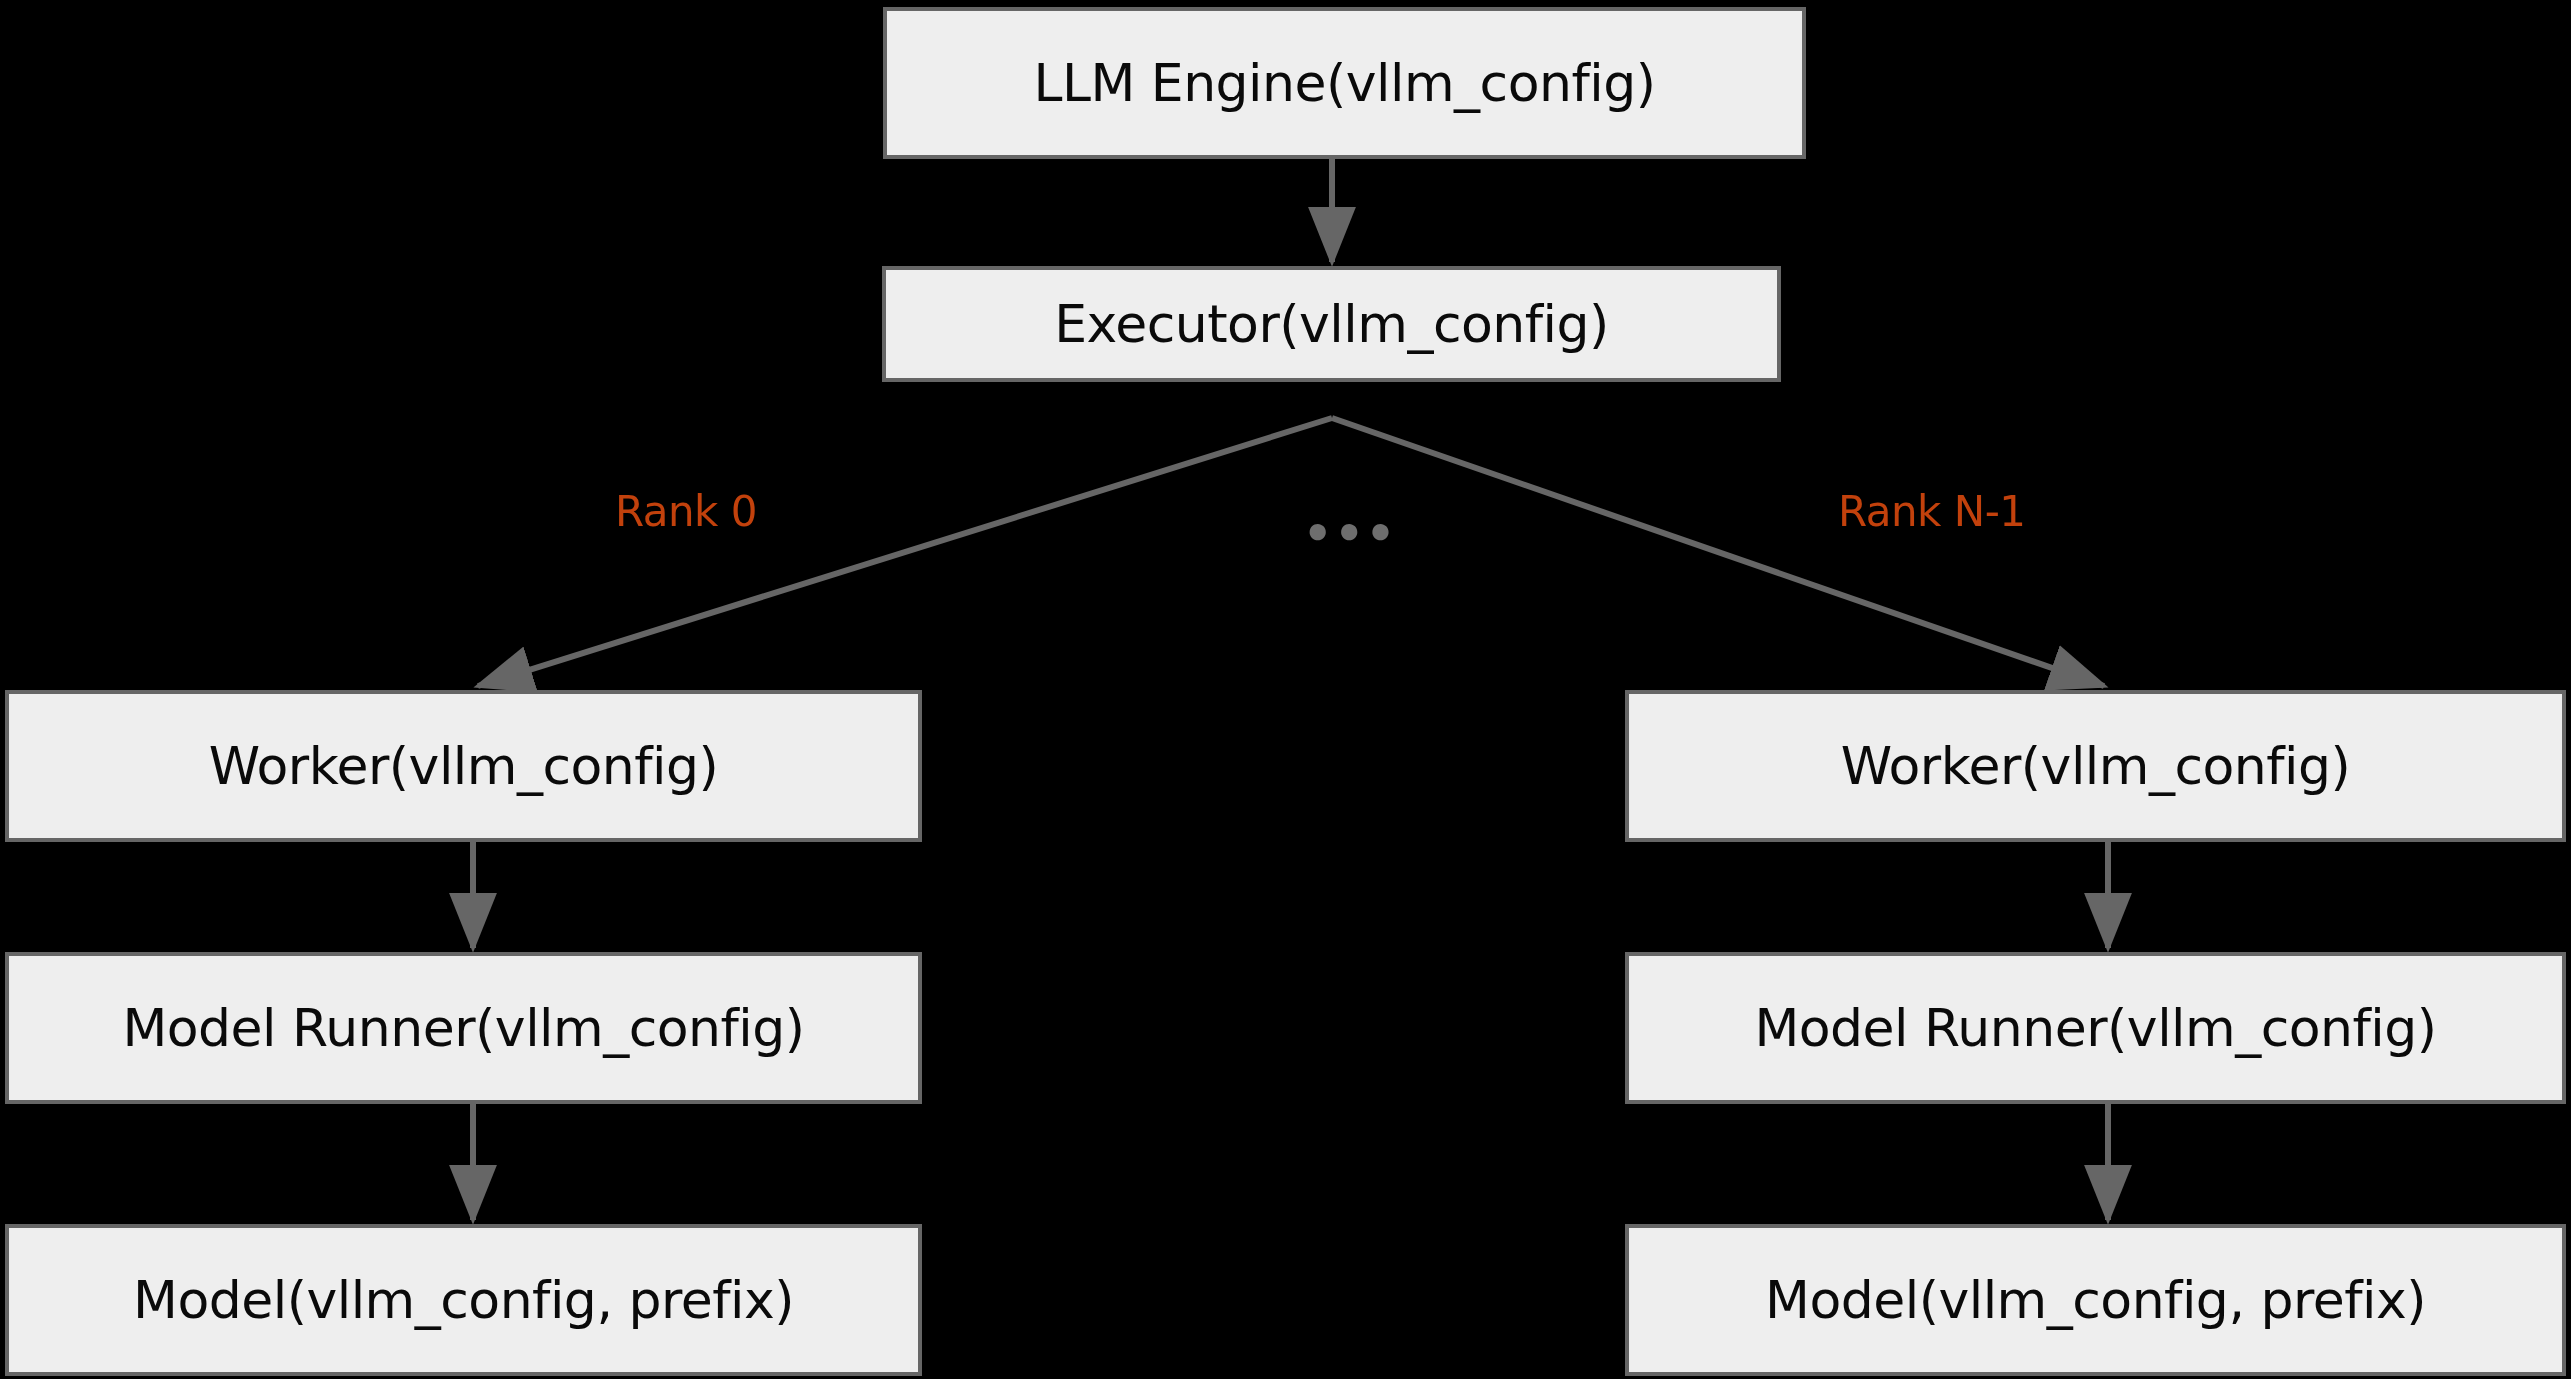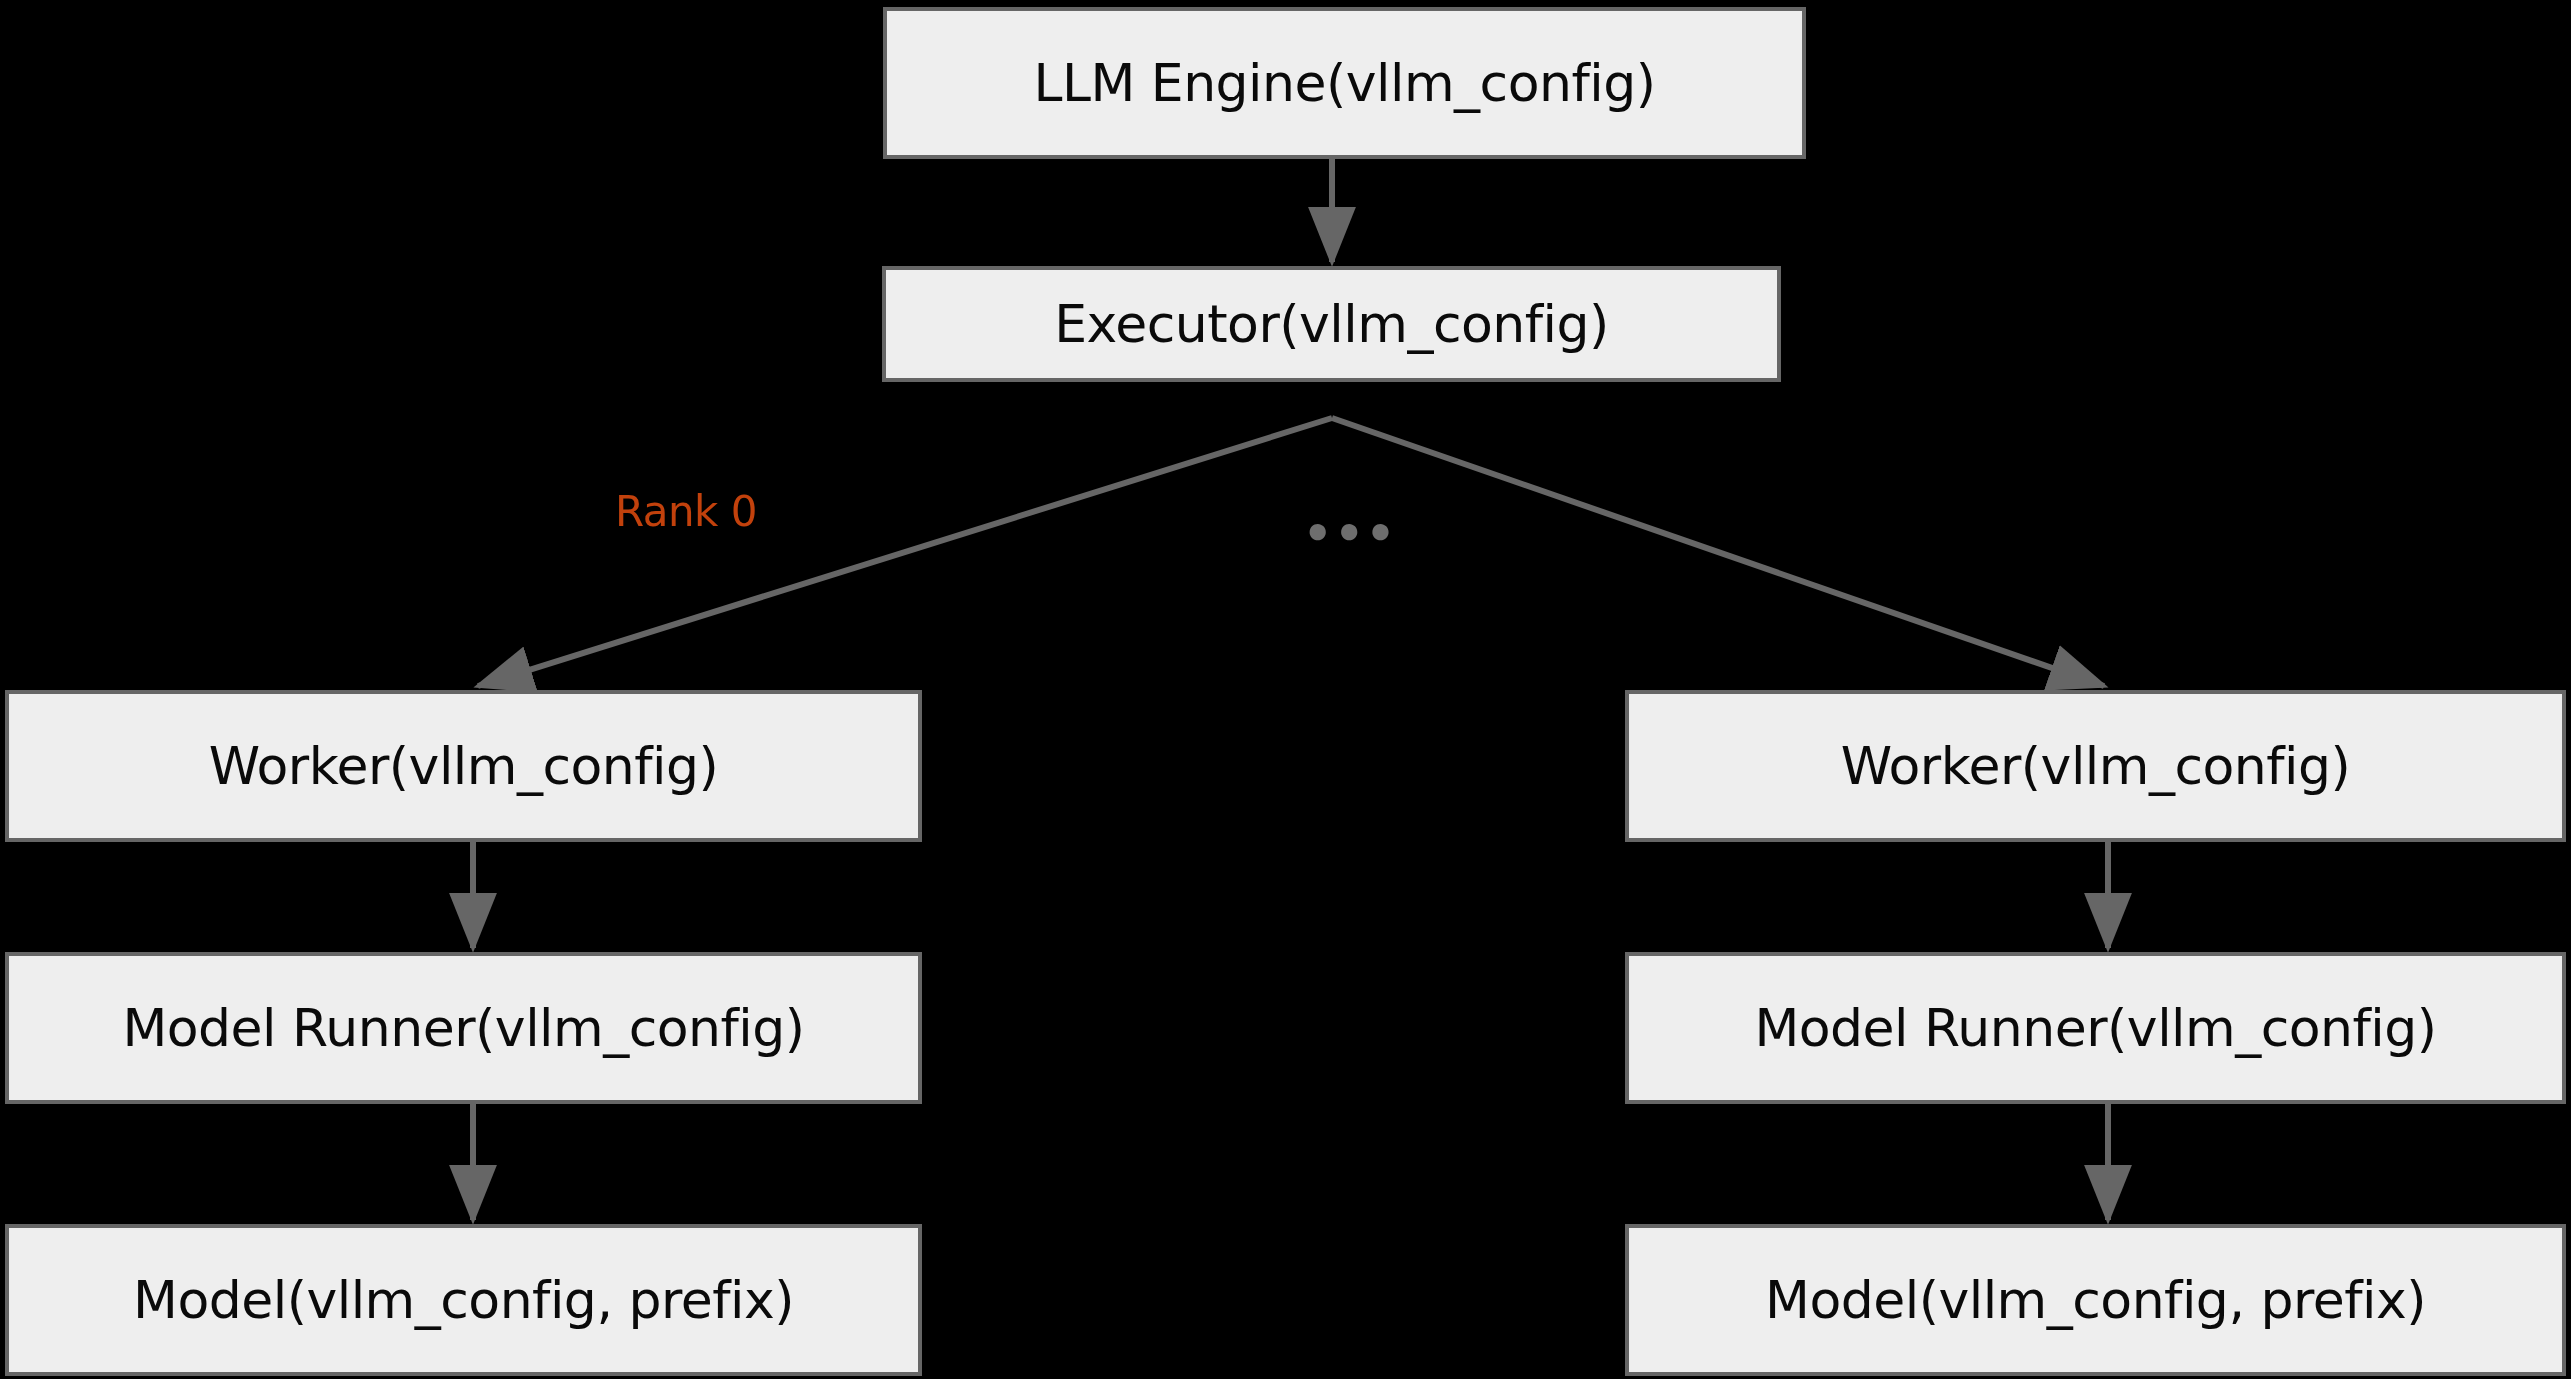--- a/index.html
+++ b/index.html
@@ -96,14 +96,15 @@
   <div class="node" style="left:1625px; top:690px; width:941px; height:152px;">Worker(vllm_config)</div>
 
   <div class="node" style="left:1625px; top:952px; width:941px; height:152px;">Model Runner(vllm_config)</div>
 
   <div class="node" style="left:1625px; top:1224px; width:941px; height:152px;">Model(vllm_config, prefix)</div>
 
   <div class="edge-label" style="left:615px; top:487px;">Rank 0</div>
 
   <div class="ellipsis-label" style="left:1303px; top:527px;">•••</div>
 
+  <div class="edge-label" style="left:1838px; top:487px;">Rank N-1</div>
 
 </div>
 
 </body></html>

